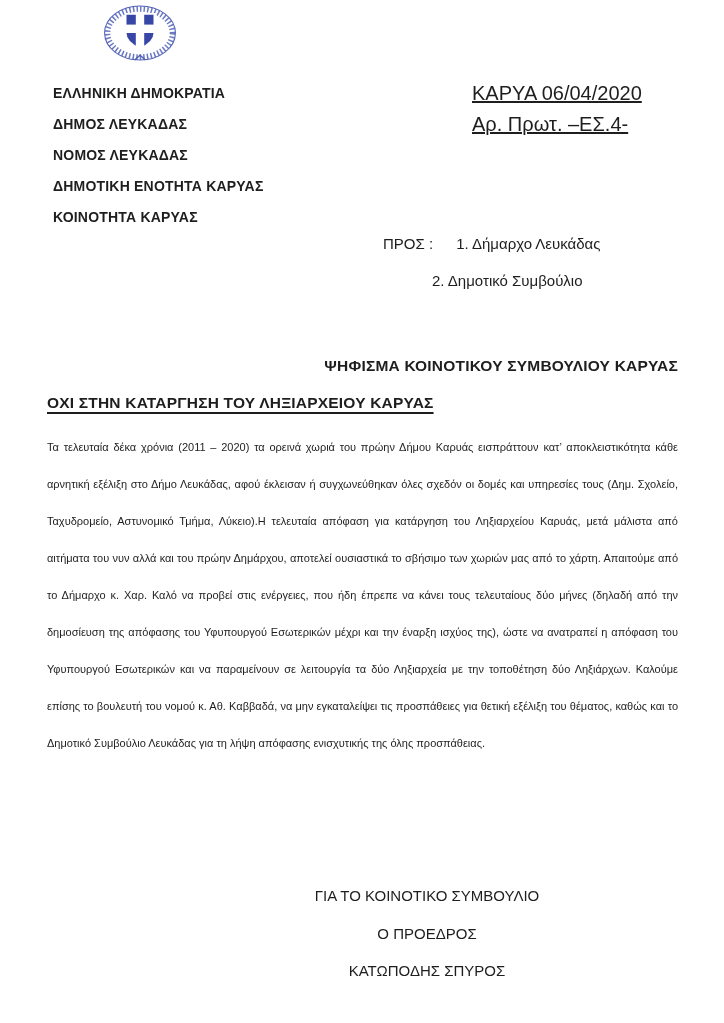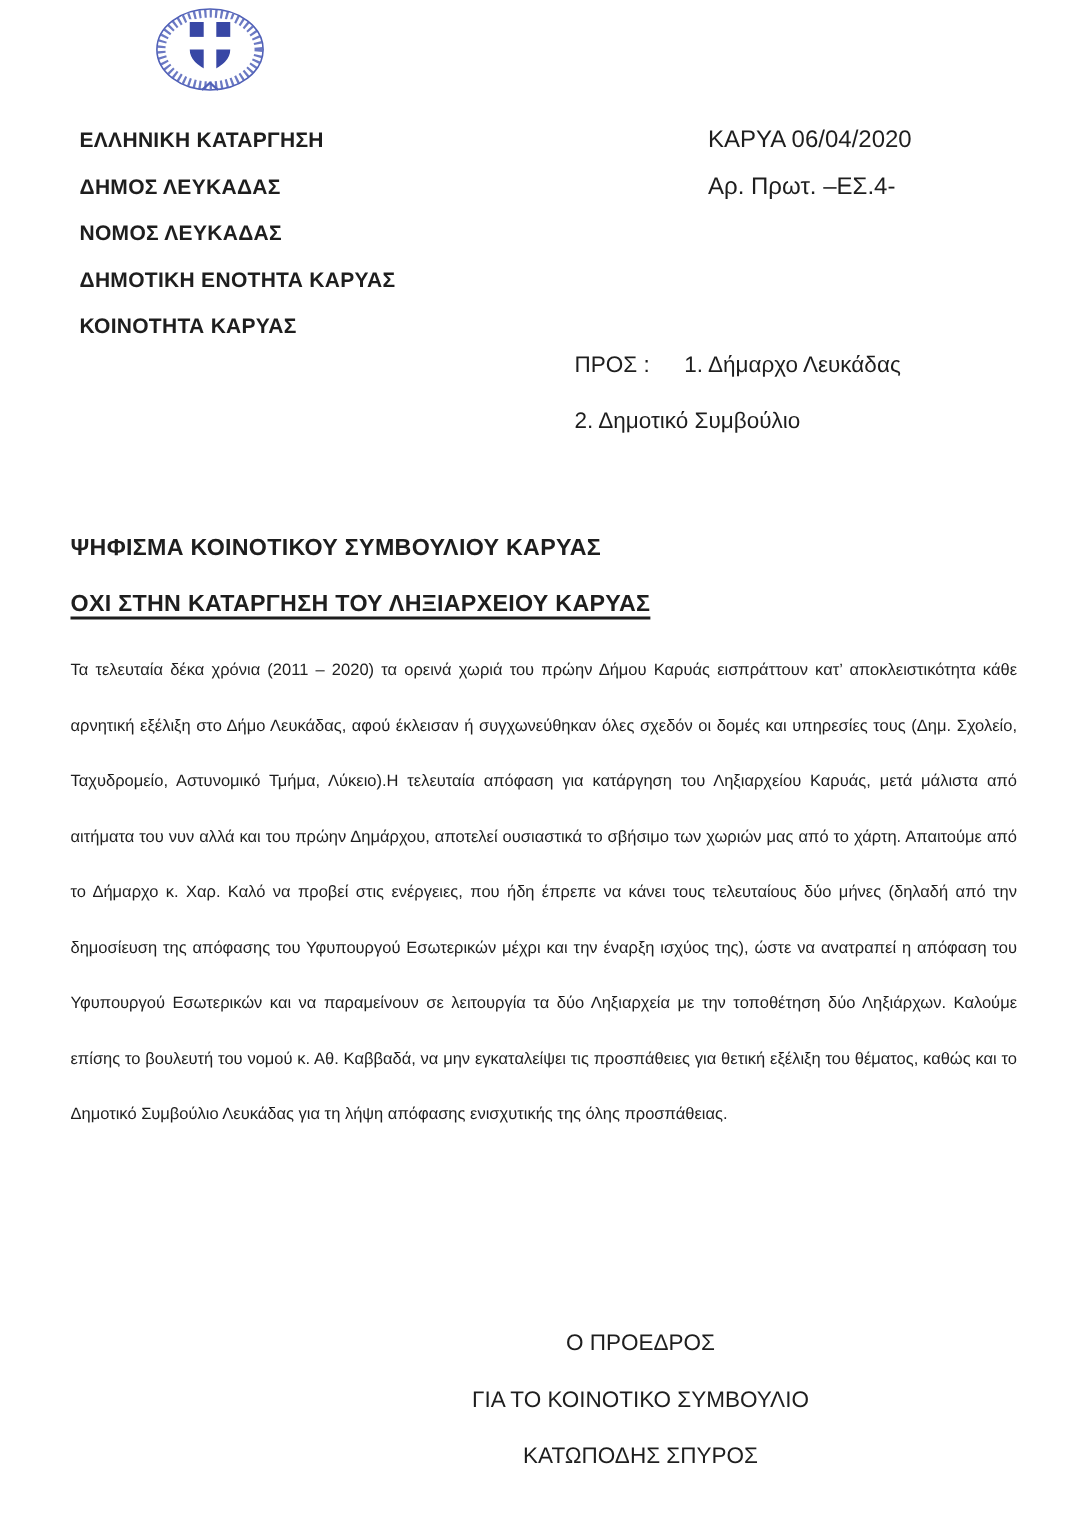--- a/index.html
+++ b/index.html
@@ -30,42 +30,43 @@
     font-size: 14px;
     font-weight: bold;
     line-height: 31px;
     letter-spacing: 0.2px;
     white-space: nowrap;
   }
   .header-right {
     position: absolute;
     left: 472px;
     top: 78px;
-    font-size: 16px;
+    font-size: 20px;
     font-weight: normal;
     line-height: 31px;
     white-space: nowrap;
+    text-decoration: underline;
   }
   .recipients {
     position: absolute;
     left: 383px;
     top: 225px;
     font-size: 15px;
     line-height: 37px;
     white-space: nowrap;
   }
   .recipients .first-row { display: flex; }
   .recipients .label { margin-right: 23px; }
-  .recipients .indented { }
+  .recipients .indented { margin-left: 49px; }
   .doc-title {
     position: absolute;
     left: 47px;
     right: 46px;
     top: 357px;
-    text-align: left;
+    text-align: right;
     font-size: 15.5px;
     font-weight: bold;
     letter-spacing: 0.2px;
   }
   .doc-subtitle {
     position: absolute;
     left: 47px;
     right: 46px;
     top: 394px;
     font-size: 15.5px;
@@ -114,21 +115,21 @@
       </clipPath>
       <path d="M41,18 H89 V50 Q89,66 65,76 Q41,66 41,50 Z" fill="#3847a5" stroke="#ffffff" stroke-width="3"></path>
       <g clip-path="url(#shield-clip)">
         <rect x="58" y="16" width="14" height="62" fill="#ffffff"></rect>
         <rect x="39" y="36" width="52" height="14" fill="#ffffff"></rect>
       </g>
     </svg>
   </div>
 
   <div class="header-left">
-    <div>ΕΛΛΗΝΙΚΗ ΚΑΤΑΡΓΗΣΗ</div>
+    <div>ΕΛΛΗΝΙΚΗ ΔΗΜΟΚΡΑΤΙΑ</div>
     <div>ΔΗΜΟΣ ΛΕΥΚΑΔΑΣ</div>
     <div>ΝΟΜΟΣ ΛΕΥΚΑΔΑΣ</div>
     <div>ΔΗΜΟΤΙΚΗ ΕΝΟΤΗΤΑ ΚΑΡΥΑΣ</div>
     <div>ΚΟΙΝΟΤΗΤΑ ΚΑΡΥΑΣ</div>
   </div>
 
   <div class="header-right">
     <div>ΚΑΡΥΑ 06/04/2020</div>
     <div>Αρ. Πρωτ. –ΕΣ.4-</div>
   </div>
@@ -142,18 +143,18 @@
   </div>
 
   <div class="doc-title">ΨΗΦΙΣΜΑ ΚΟΙΝΟΤΙΚΟΥ ΣΥΜΒΟΥΛΙΟΥ ΚΑΡΥΑΣ</div>
   <div class="doc-subtitle">
     <span>ΟΧΙ ΣΤΗΝ ΚΑΤΑΡΓΗΣΗ ΤΟΥ ΛΗΞΙΑΡΧΕΙΟΥ ΚΑΡΥΑΣ</span>
   </div>
 
   <div class="body-text">Τα τελευταία δέκα  χρόνια (2011 – 2020) τα ορεινά χωριά του πρώην Δήμου Καρυάς εισπράττουν κατ’ αποκλειστικότητα κάθε αρνητική εξέλιξη στο Δήμο Λευκάδας, αφού έκλεισαν ή συγχωνεύθηκαν όλες σχεδόν οι δομές και υπηρεσίες τους (Δημ. Σχολείο, Ταχυδρομείο, Αστυνομικό Τμήμα, Λύκειο).Η τελευταία απόφαση για κατάργηση του Ληξιαρχείου Καρυάς, μετά μάλιστα από αιτήματα του νυν αλλά και του πρώην Δημάρχου, αποτελεί ουσιαστικά το σβήσιμο των χωριών μας από το χάρτη. Απαιτούμε από το Δήμαρχο κ. Χαρ. Καλό να προβεί στις ενέργειες, που ήδη έπρεπε να κάνει τους τελευταίους δύο μήνες (δηλαδή από την δημοσίευση της απόφασης του Υφυπουργού Εσωτερικών μέχρι και την έναρξη ισχύος της), ώστε να ανατραπεί η απόφαση του Υφυπουργού Εσωτερικών και να παραμείνουν σε λειτουργία τα δύο Ληξιαρχεία με την τοποθέτηση δύο Ληξιάρχων. Καλούμε επίσης το βουλευτή του νομού κ. Αθ. Καββαδά, να μην εγκαταλείψει τις προσπάθειες για θετική εξέλιξη του θέματος, καθώς και το Δημοτικό Συμβούλιο Λευκάδας για τη λήψη απόφασης ενισχυτικής της όλης προσπάθειας.</div>
 
   <div class="footer-block">
+    <div>ΓΙΑ ΤΟ ΚΟΙΝΟΤΙΚΟ ΣΥΜΒΟΥΛΙΟ</div>
     <div>Ο ΠΡΟΕΔΡΟΣ</div>
-    <div>ΓΙΑ ΤΟ ΚΟΙΝΟΤΙΚΟ ΣΥΜΒΟΥΛΙΟ</div>
     <div>ΚΑΤΩΠΟΔΗΣ ΣΠΥΡΟΣ</div>
   </div>
 
 </div>
 
 </body></html>

